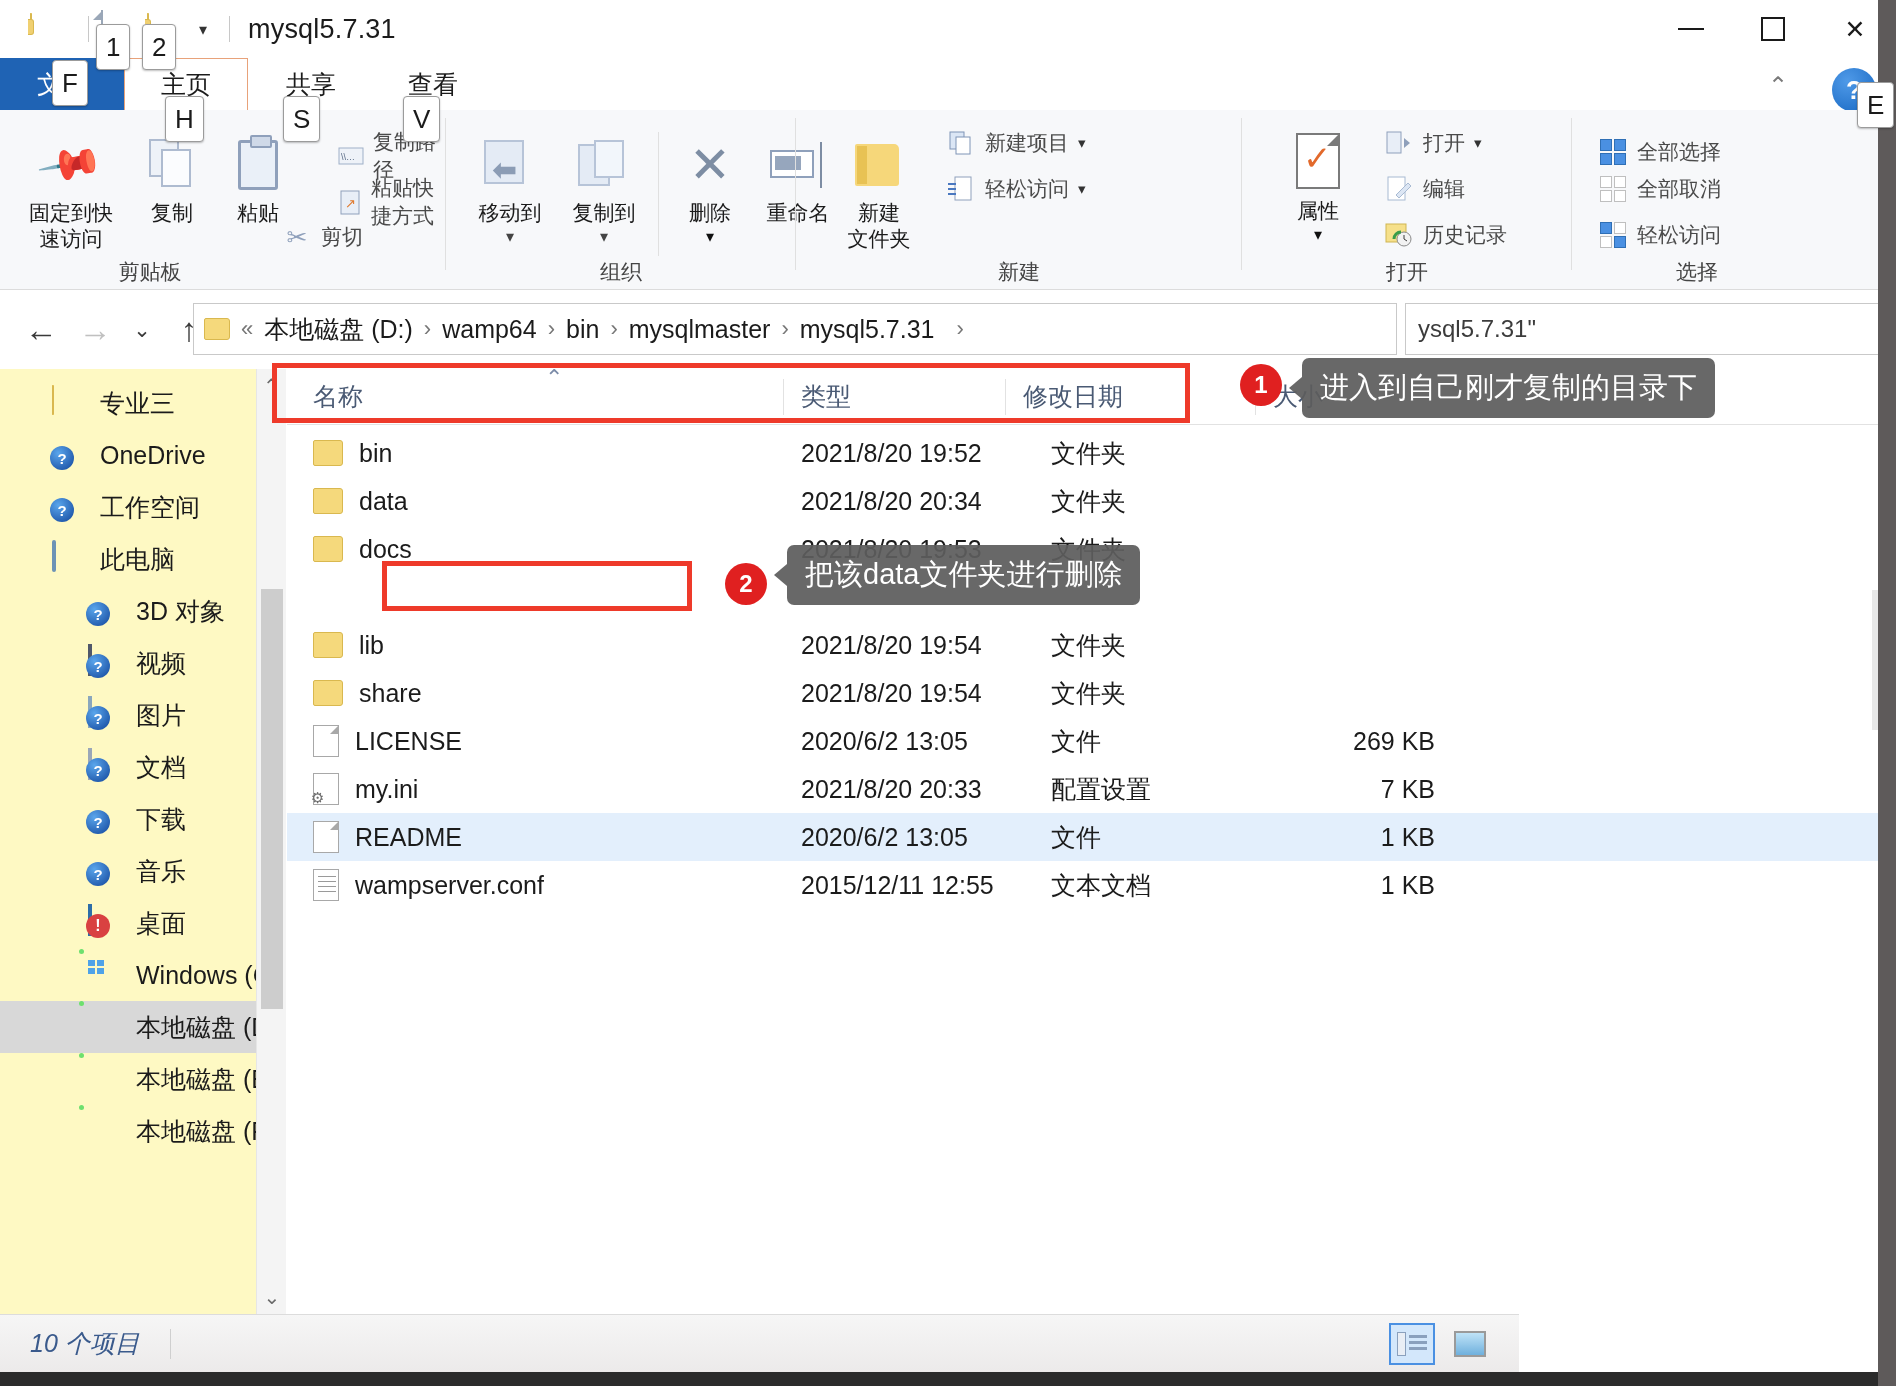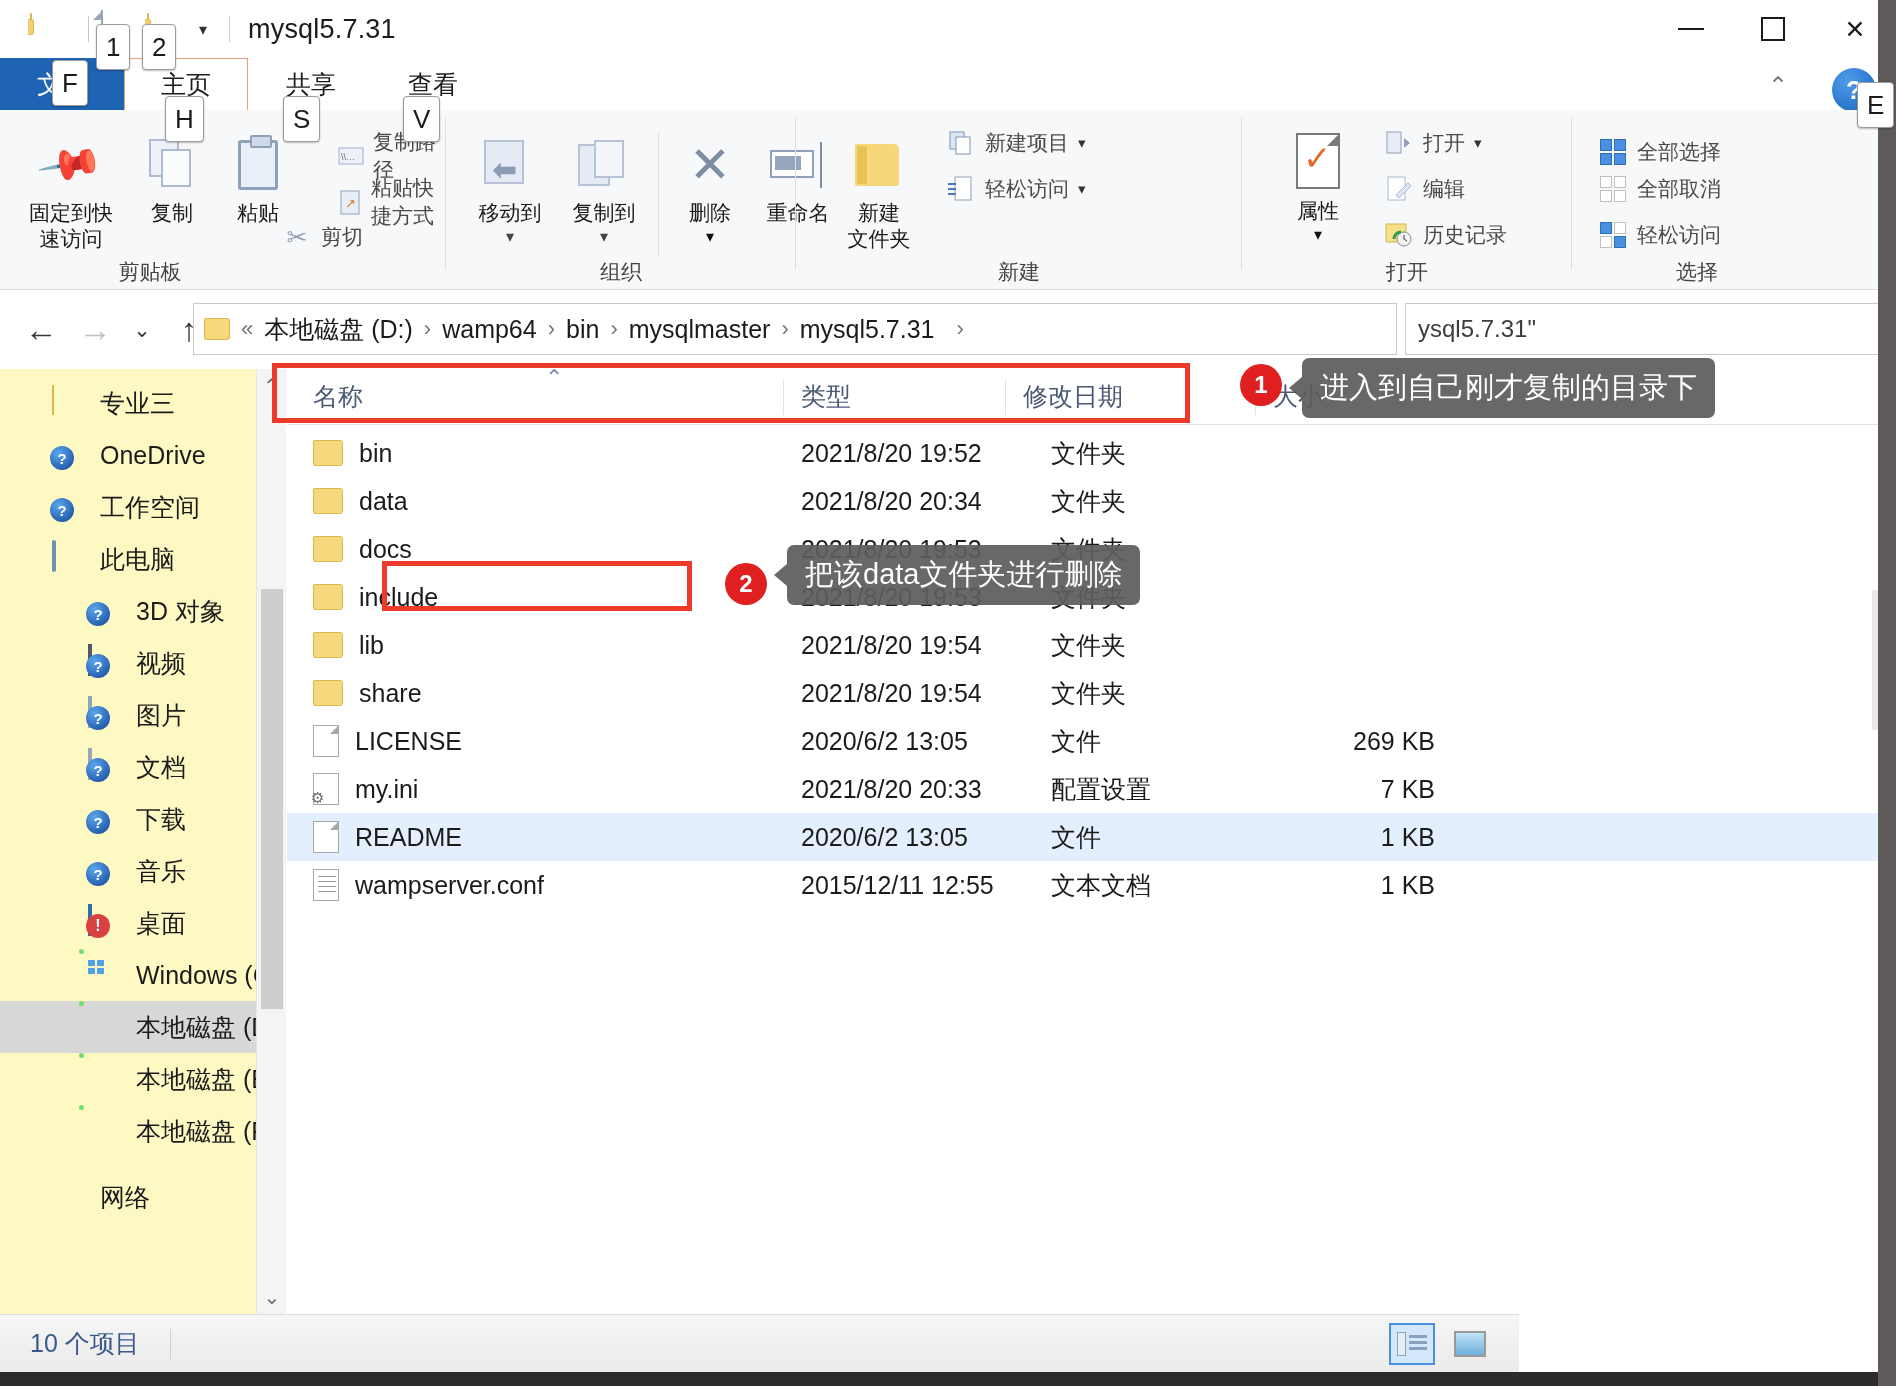--- a/index.html
+++ b/index.html
@@ -267,21 +267,21 @@
   .f-ini { width: 26px; height: 32px; background:#fff; border:1.5px solid #a8a8a8; position:relative; flex:0 0 26px;}
   .f-ini:after{content:"⚙";position:absolute;left:-3px;bottom:-3px;font-size:15px;color:#6b6b6b;}
   .f-txt { width: 26px; height: 32px; background:#fff; border:1.5px solid #a8a8a8; position:relative; flex:0 0 26px;
            background-image: repeating-linear-gradient(#9a9a9a 0 1px, transparent 1px 5px);
            background-position: 4px 6px; background-size: 18px 20px; background-repeat: no-repeat; }
 
   
   .statusbar {
     position: absolute; left: 0; top: 1314px; width: 1519px; height: 58px;
     background: linear-gradient(#f6f6f6,#eceaea); border-top: 1px solid #dcdcdc;
-    display: flex; align-items: center;
+    display: flex; align-items: center; font-style: italic;
   }
   .status-text { font-size: 25px; color: #3a5a8c; padding-left: 30px; }
   .status-sep { width:1px; height: 30px; background:#cfcfcf; margin-left: 30px; }
   .viewbtns { position: absolute; right: 26px; top: 8px; display:flex; gap: 12px; }
   .vbtn { width: 46px; height: 42px; display:flex; align-items:center; justify-content:center; }
   .vbtn.active { background:#d3e7fb; border: 2px solid #4a90e2; }
   .vb-details { width: 30px; height: 24px; display:grid; grid-template-columns: 9px 1fr; gap:3px; }
   .vb-details i { display:block; background:#e9eef5; border:1px solid #8aa0bd; }
   .vb-details b { display:block; background:#8aa0bd; height:3px; margin-top:3px; }
   .vb-thumb { width: 32px; height: 26px; background: linear-gradient(#bfe3f7,#6fb0dd); border:2px solid #9a9a9a; }
@@ -613,24 +613,20 @@
       <span>本地磁盘 (D:)</span>
     </div>
     <div class="navitem indent">
       <span class="nav-ic"><span class="ic-drive"></span></span>
       <span>本地磁盘 (E:)</span>
     </div>
     <div class="navitem indent">
       <span class="nav-ic"><span class="ic-drive"></span></span>
       <span>本地磁盘 (F:)</span>
     </div>
-    <div class="navitem" style="margin-top:14px">
-      <span class="nav-ic"><span class="ic-net"></span></span>
-      <span>网络</span>
-    </div>
   </div>
 
   <div class="nav-scroll">
     <div class="arw">⌃</div>
     <div class="thumb"></div>
     <div class="arw" style="position:absolute;bottom:0;width:30px;">⌄</div>
   </div>
 
   <div class="filepane">
     <div class="colhead">
@@ -672,29 +668,20 @@
     <div class="row" style="top:156px">
       <div class="cell-name">
         <span class="f-folder"></span>
         <span>docs</span>
       </div>
       <div class="cell-date">2021/8/20 19:53</div>
       <div class="cell-type">文件夹</div>
       <div class="cell-size"></div>
     </div>
 
-    <div class="row" style="top:204px">
-      <div class="cell-name">
-        <span class="f-folder"></span>
-        <span>include</span>
-      </div>
-      <div class="cell-date">2021/8/20 19:53</div>
-      <div class="cell-type">文件夹</div>
-      <div class="cell-size"></div>
-    </div>
 
     <div class="row" style="top:252px">
       <div class="cell-name">
         <span class="f-folder"></span>
         <span>lib</span>
       </div>
       <div class="cell-date">2021/8/20 19:54</div>
       <div class="cell-type">文件夹</div>
       <div class="cell-size"></div>
     </div>

